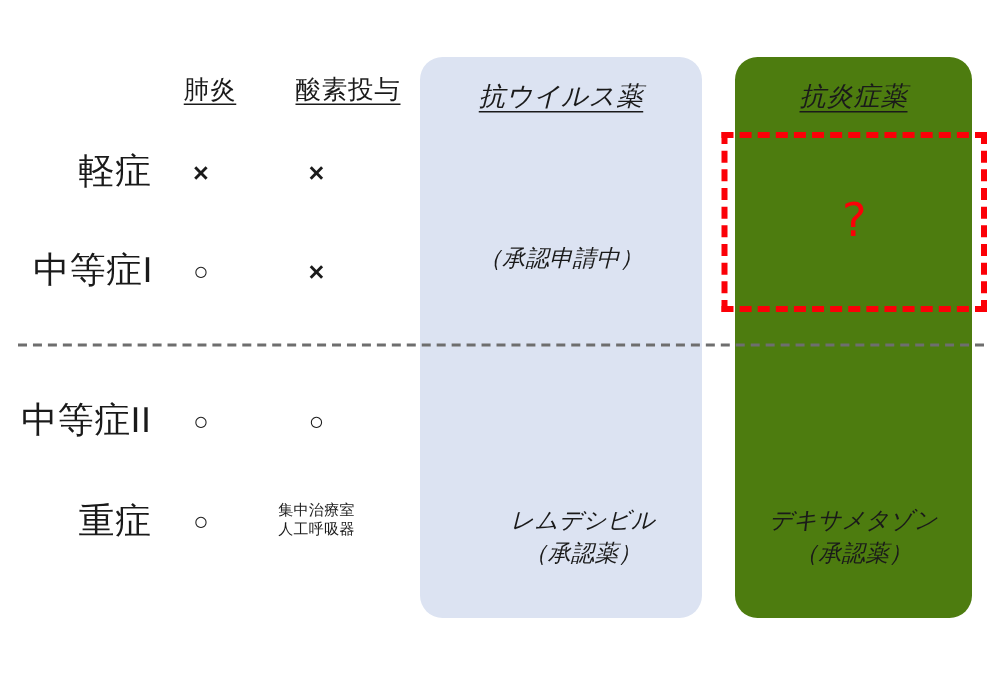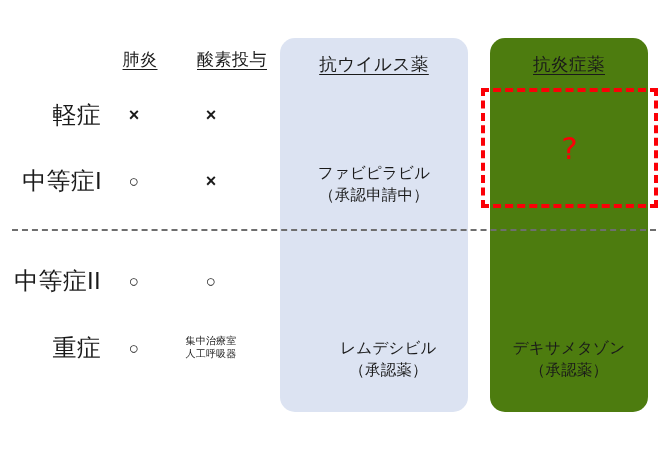--- a/index.html
+++ b/index.html
@@ -20,20 +20,21 @@
     height: 454px;
     background: #ffffff;
     overflow: hidden;
   }
 
   
   .drug-column {
     position: absolute;
     border-radius: 15px;
     box-sizing: border-box;
+    font-style: italic;
   }
   #col-antiviral {
     left: 280px;
     top: 38px;
     width: 188px;
     height: 374px;
     background: #dce3f2;
   }
   #col-antiinflam {
     left: 490px;
@@ -148,21 +149,20 @@
   }
 </style>
 </head>
 <body>
 
 <div id="canvas">
 
   <div id="col-antiviral" class="drug-column">
     <div class="col-header">抗ウイルス薬</div>
     <div id="body-favipiravir" class="col-body">
-      <div>ファビピラビル</div>
       <div>（承認申請中）</div>
     </div>
     <div id="body-remdesivir" class="col-body">
       <div>レムデシビル</div>
       <div>（承認薬）</div>
     </div>
   </div>
 
   <div id="col-antiinflam" class="drug-column">
     <div class="col-header">抗炎症薬</div>

